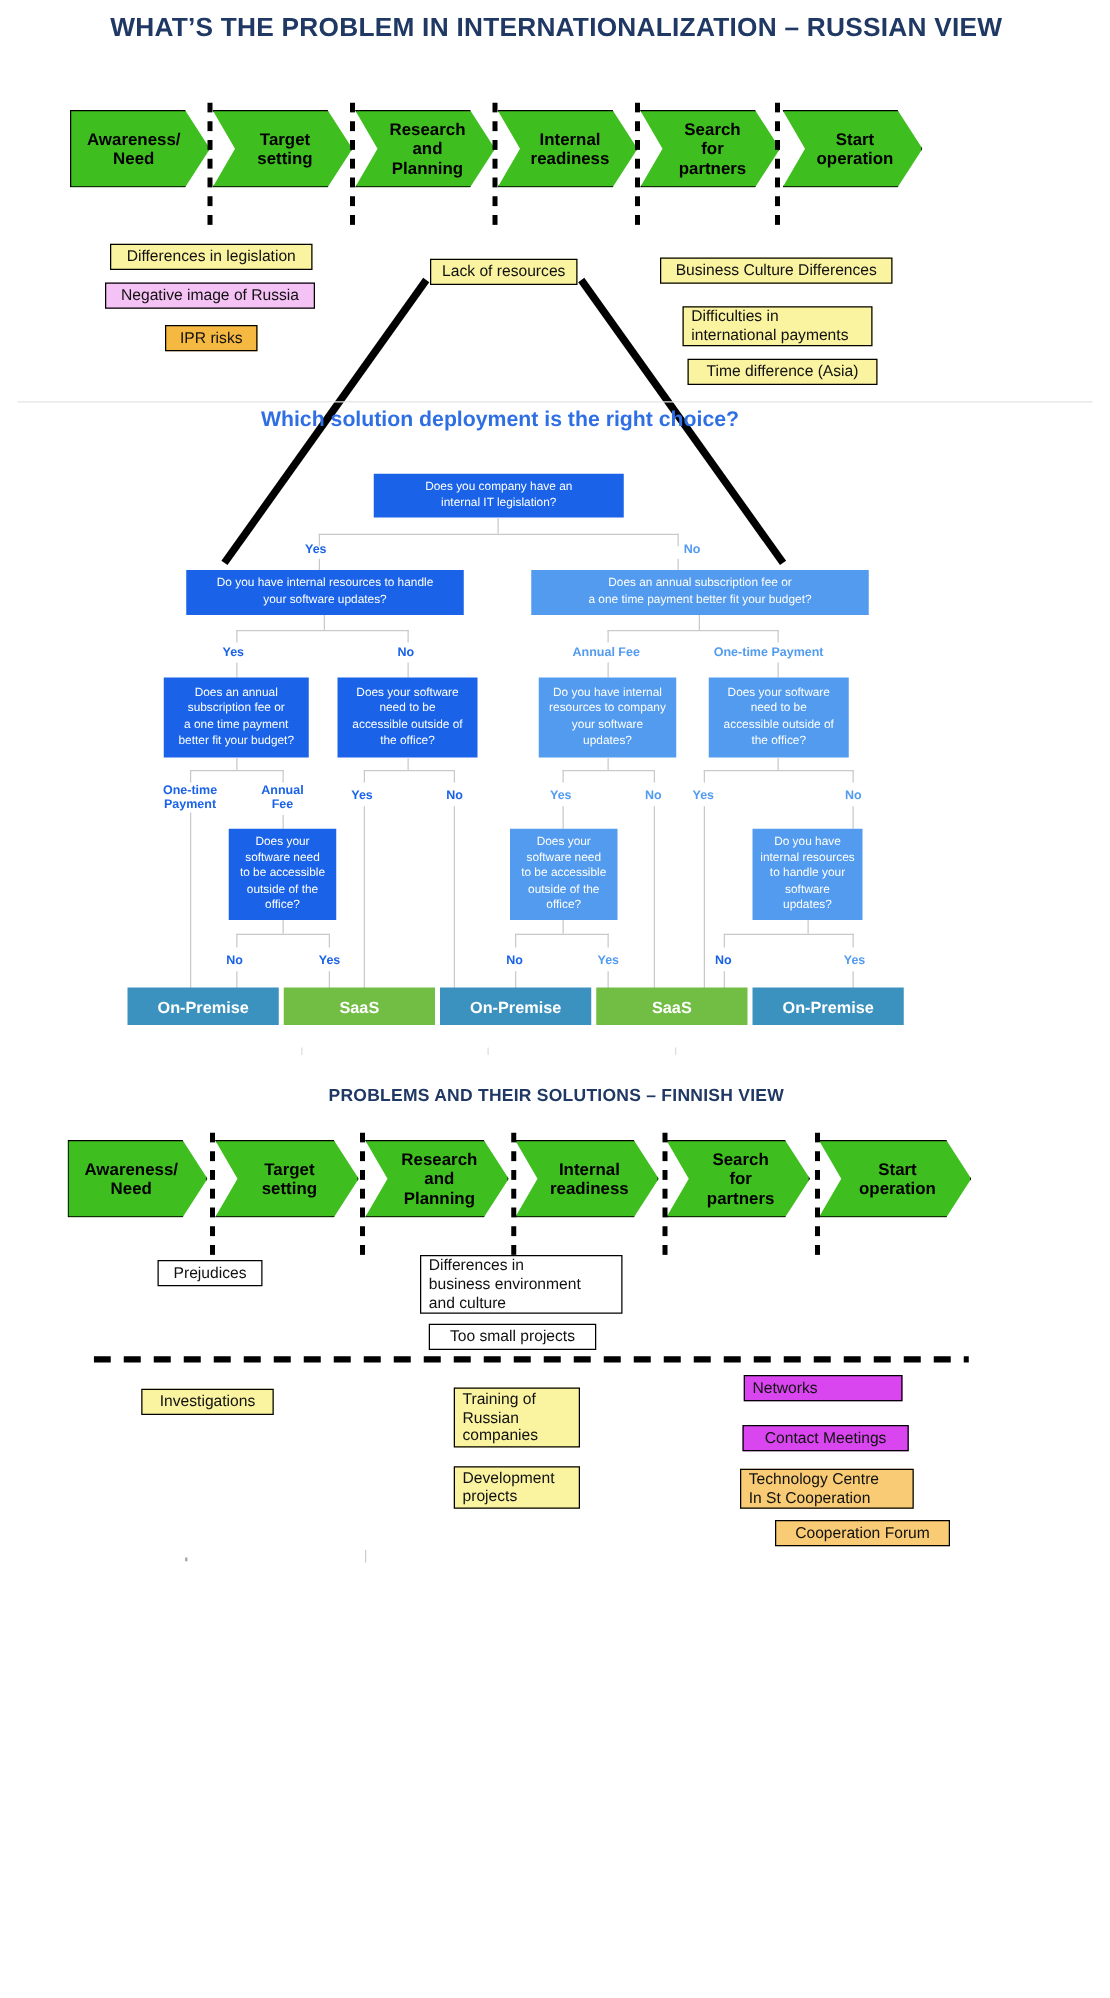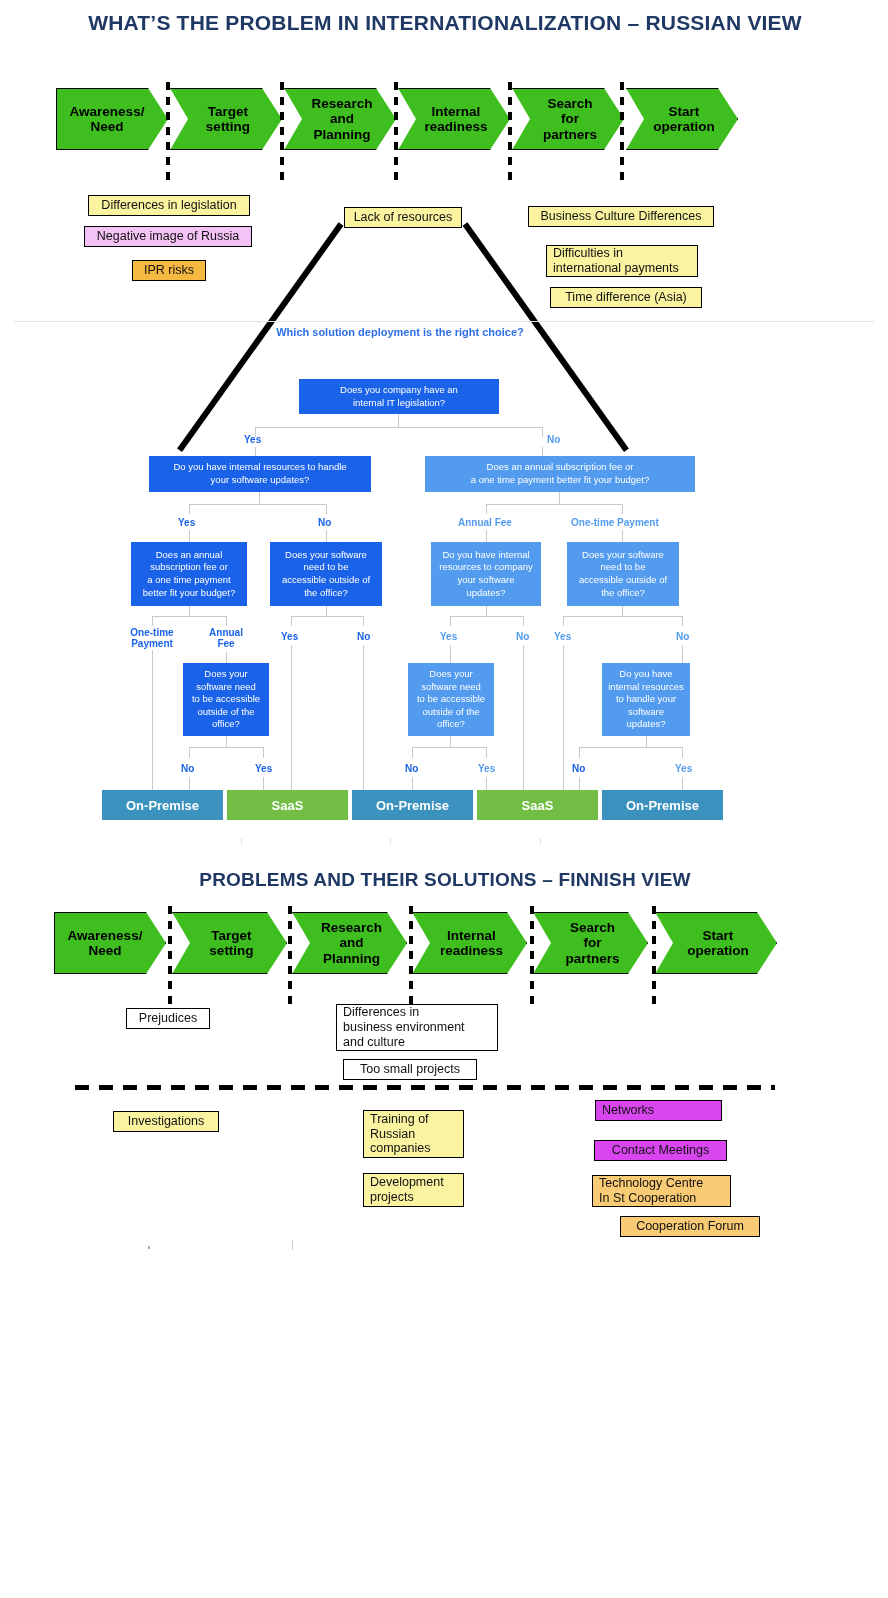--- a/index.html
+++ b/index.html
@@ -4,21 +4,21 @@
 <style>
   html,body{margin:0;padding:0;background:#ffffff;}
   body{width:888px;height:1598px;position:relative;font-family:"Liberation Sans",sans-serif;overflow:hidden;}
 
   
   .sect-title{
     position:absolute;text-align:center;color:#1F3864;font-weight:bold;
     font-family:"Liberation Sans",sans-serif;letter-spacing:.2px;line-height:1.25;
   }
   #title-russian{left:60px;top:10px;width:770px;font-size:21px;}
-  #title-finnish{left:60px;top:868px;width:770px;font-size:19px;}
+  #title-finnish{left:60px;top:868px;width:770px;font-size:14px;}
 
   
   .chev-row{position:absolute;height:72px;}
   .chev{
     position:absolute;top:0;height:62px;
     background:#3FBF1F;border:1.6px solid #000;
     display:flex;align-items:center;justify-content:center;text-align:center;
     color:#000;font-weight:bold;font-size:13.5px;line-height:1.12;
     font-family:"Liberation Sans",sans-serif;
     clip-path:polygon(0 0, calc(100% - 20px) 0, 100% 50%, calc(100% - 20px) 100%, 0 100%, 18px 50%);
@@ -43,21 +43,21 @@
   .hotpink{background:#d946ef;}
   .white{background:#ffffff;}
   .lightorange{background:#F8CB74;}
 
   
   .vline{position:absolute;background:#000;transform-origin:0 0;}
 
   
   #tree-title{position:absolute;left:190px;top:324px;width:420px;text-align:center;}
   #tree-title .t1{color:#2F6FE4;font-weight:bold;font-size:17px;font-family:"Liberation Sans",sans-serif;}
-  #tree-title .t2{color:#2F6FE4;font-weight:bold;font-size:11px;margin-top:2px;font-family:"Liberation Sans",sans-serif;}
+  #tree-title .t2{color:#2F6FE4;font-weight:bold;font-size:17px;margin-top:2px;font-family:"Liberation Sans",sans-serif;}
   .hr-light{position:absolute;left:14px;width:860px;height:1px;background:#e3e3e3;}
 
   .dbox{
     position:absolute;box-sizing:border-box;color:#fff;
     display:flex;align-items:center;justify-content:center;text-align:center;
     font-family:"Liberation Sans",sans-serif;font-size:9.5px;line-height:1.32;
     padding:3px 5px;
   }
   .c-dark{background:#1A63E8;}
   .c-light{background:#529BEE;}

